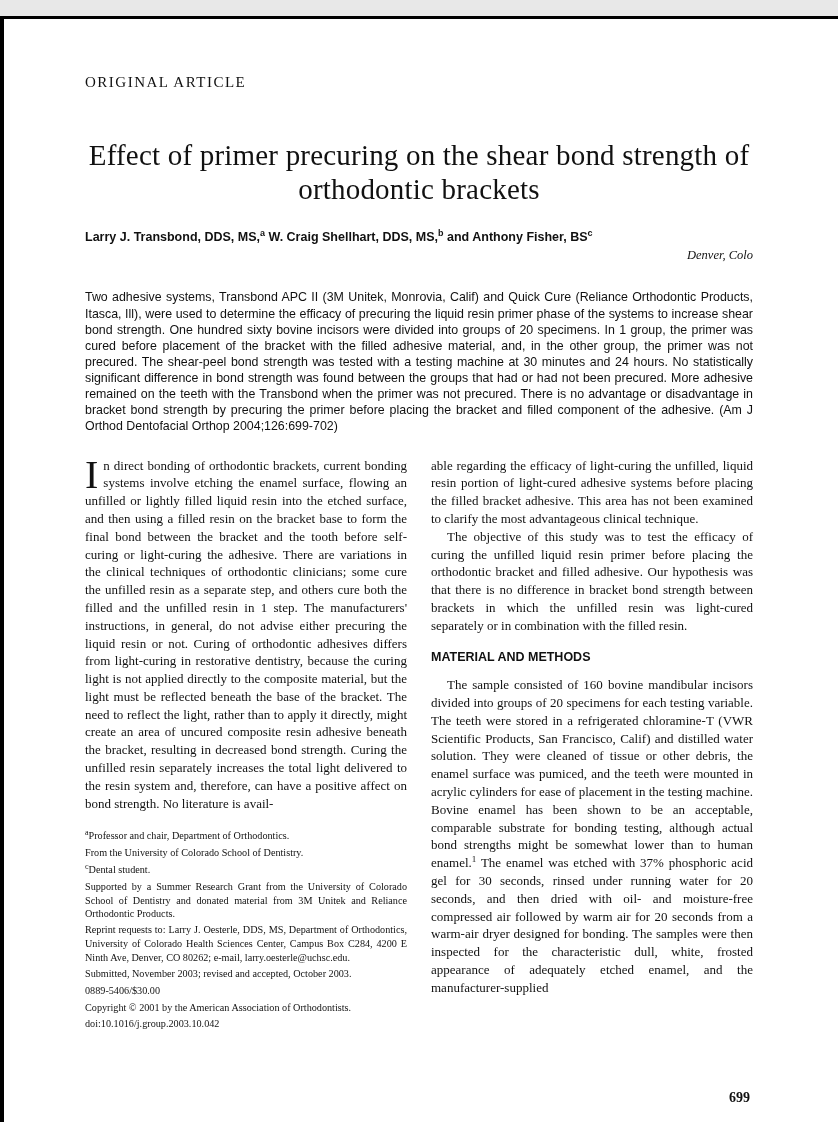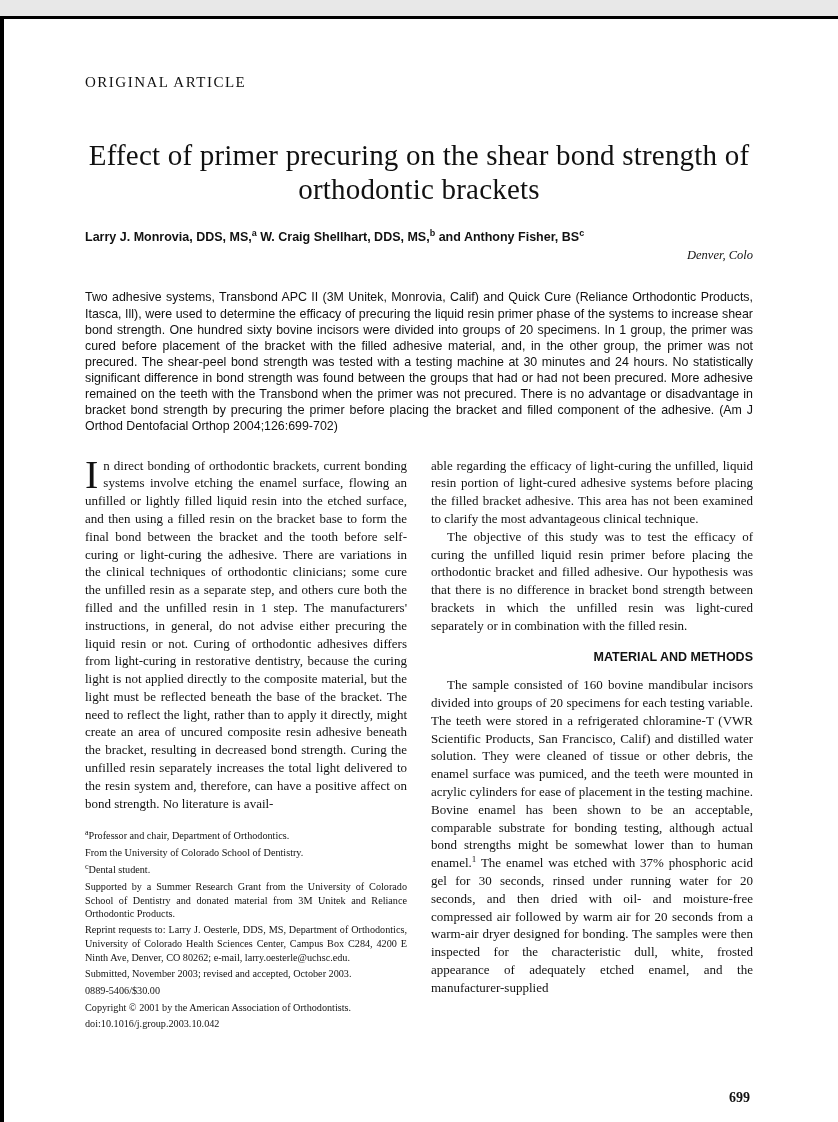--- a/index.html
+++ b/index.html
@@ -76,21 +76,21 @@
     font-size: 40px;
     line-height: 32px;
     padding: 2px 5px 0 0;
     font-family: "Liberation Serif", serif;
   }
   .section-heading {
     font-family: "Liberation Sans", sans-serif;
     font-weight: bold;
     font-size: 12.5px;
     margin: 14px 0 10px 0;
-    text-align: right;
+    text-align: left;
   }
   .ref-sup { font-size: 9px; vertical-align: super; line-height: 0; }
   .footnotes {
     margin-top: 14px;
     font-size: 10.2px;
     line-height: 13.4px;
     text-align: justify;
   }
   .footnote-line { margin: 0; }
   .footnote-line sup { font-size: 8px; }
@@ -111,21 +111,21 @@
   <div class="edge-left"></div>
   <div class="edge-bottom"></div>
 
   <div class="content">
 
     <div class="section-label">ORIGINAL ARTICLE</div>
 
     <h1 class="article-title">Effect of primer precuring on the shear bond strength of orthodontic brackets</h1>
 
     <div class="author-line">
-      <span>Larry J. Monrovia, DDS, MS,</span><sup>a</sup><span> W. Craig Shellhart, DDS, MS,</span><sup>b</sup><span> and Anthony Fisher, BS</span><sup>c</sup>
+      <span>Larry J. Transbond, DDS, MS,</span><sup>a</sup><span> W. Craig Shellhart, DDS, MS,</span><sup>b</sup><span> and Anthony Fisher, BS</span><sup>c</sup>
     </div>
 
     <div class="location">Denver, Colo</div>
 
     <div class="abstract">Two adhesive systems, Transbond APC II (3M Unitek, Monrovia, Calif) and Quick Cure (Reliance Orthodontic Products, Itasca, Ill), were used to determine the efficacy of precuring the liquid resin primer phase of the systems to increase shear bond strength. One hundred sixty bovine incisors were divided into groups of 20 specimens. In 1 group, the primer was cured before placement of the bracket with the filled adhesive material, and, in the other group, the primer was not precured. The shear-peel bond strength was tested with a testing machine at 30 minutes and 24 hours. No statistically significant difference in bond strength was found between the groups that had or had not been precured. More adhesive remained on the teeth with the Transbond when the primer was not precured. There is no advantage or disadvantage in bracket bond strength by precuring the primer before placing the bracket and filled component of the adhesive. (Am J Orthod Dentofacial Orthop 2004;126:699-702)</div>
 
     <div class="columns">
 
       <div class="col">
         <p><span class="dropcap">I</span><span>n direct bonding of orthodontic brackets, current bonding systems involve etching the enamel surface, flowing an unfilled or lightly filled liquid resin into the etched surface, and then using a filled resin on the bracket base to form the final bond between the bracket and the tooth before self-curing or light-curing the adhesive. There are variations in the clinical techniques of orthodontic clinicians; some cure the unfilled resin as a separate step, and others cure both the filled and the unfilled resin in 1 step. The manufacturers' instructions, in general, do not advise either precuring the liquid resin or not. Curing of orthodontic adhesives differs from light-curing in restorative dentistry, because the curing light is not applied directly to the composite material, but the light must be reflected beneath the base of the bracket. The need to reflect the light, rather than to apply it directly, might create an area of uncured composite resin adhesive beneath the bracket, resulting in decreased bond strength. Curing the unfilled resin separately increases the total light delivered to the resin system and, therefore, can have a positive affect on bond strength. No literature is avail-</span></p>

